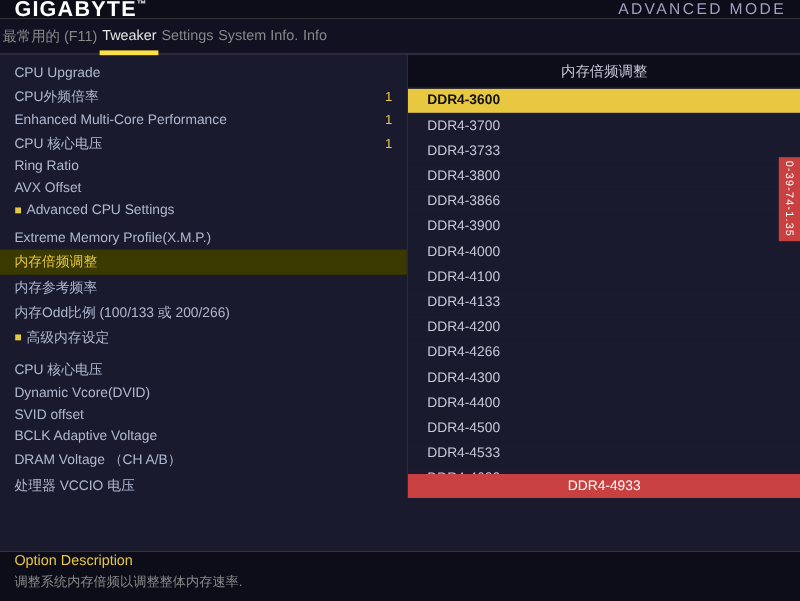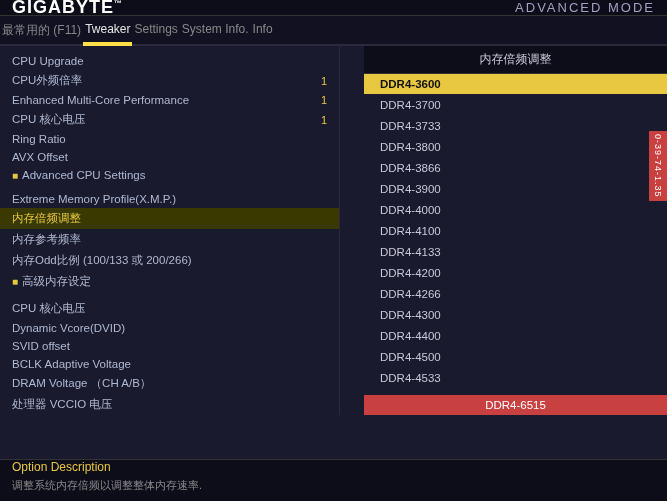--- a/index.html
+++ b/index.html
@@ -55,21 +55,20 @@
     }
     .nav-tab.active {
       color: #e5e5e5;
       border-bottom: 4px solid #fde047;
     }
 
     
     .main-content {
       display: flex;
       height: calc(501px - 62px - 70px);
-      gap: 24px;
     }
 
     
     .left-panel {
       width: 340px;
       padding: 6px 0;
       border-right: 1px solid #2a2a3a;
       overflow: hidden;
     }
     .menu-item {
@@ -249,21 +248,21 @@
       <div class="dropdown-item">DDR4-4200</div>
       <div class="dropdown-item">DDR4-4266</div>
       <div class="dropdown-item">DDR4-4300</div>
       <div class="dropdown-item">DDR4-4400</div>
       <div class="dropdown-item">DDR4-4500</div>
       <div class="dropdown-item">DDR4-4533</div>
       <div class="dropdown-item">DDR4-4600</div>
 
     </div>
 
-    <div style="background:#c84040; color:white; text-align:center; padding:4px 16px; font-size:11.5px; cursor:pointer;">DDR4-6515</div>
+    <div style="background:#c84040; color:white; text-align:center; padding:4px 16px; font-size:11.5px; cursor:pointer;">DDR4-4933</div>
 
     <div style="position:absolute; right:0; top:85px; background:#c84040; color:white; font-size:9px; padding:3px 4px; writing-mode:vertical-rl; text-orientation:mixed; letter-spacing:1px;">0-39-74-1.35</div>
   </div>
 
 </div>
 
 <div class="option-desc">
   <div class="option-desc-title">Option Description</div>
   <div class="option-desc-text">调整系统内存倍频以调整整体内存速率.</div>
 </div>

